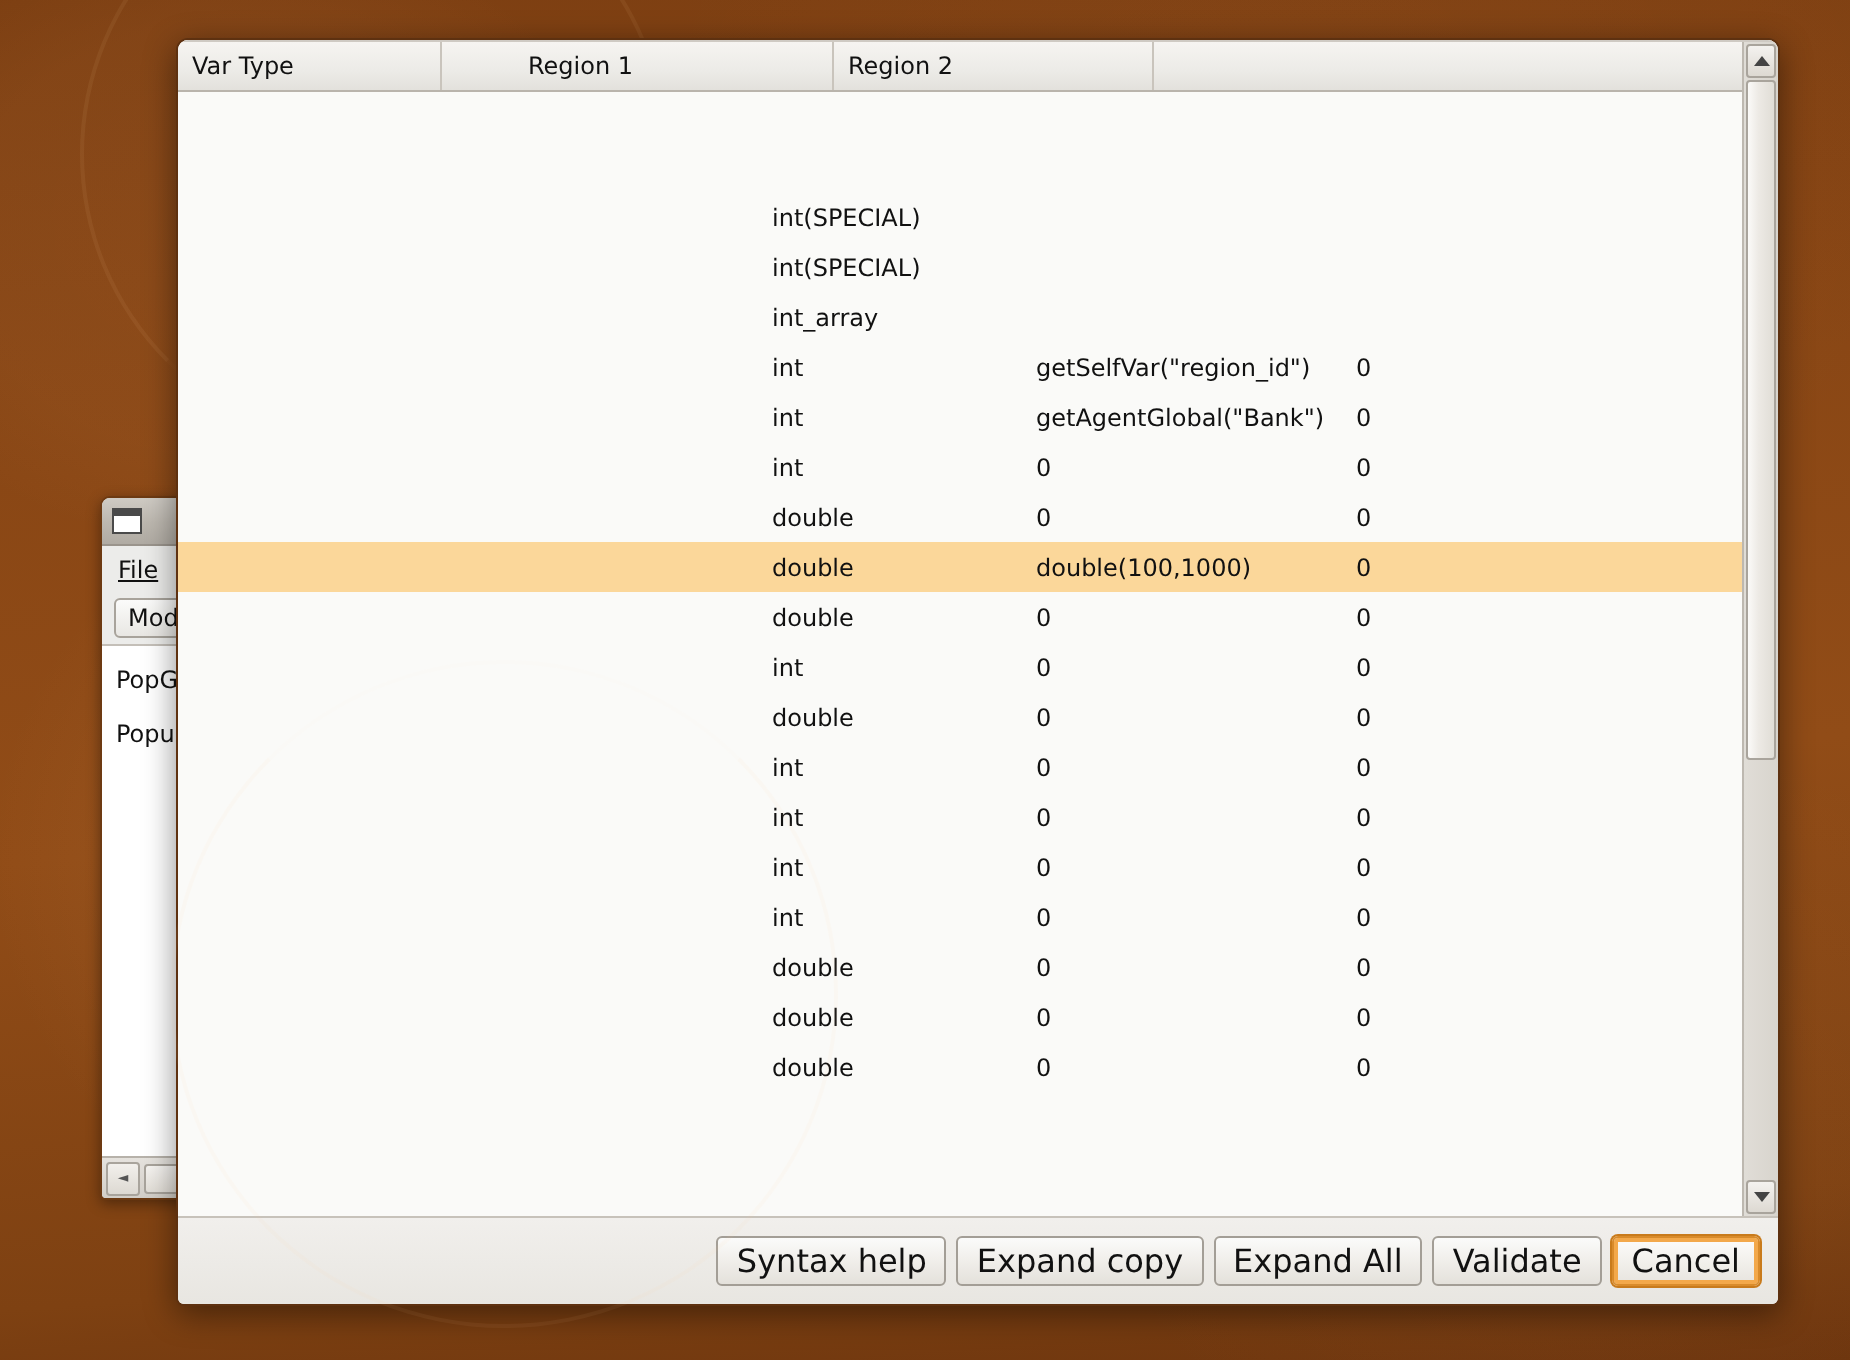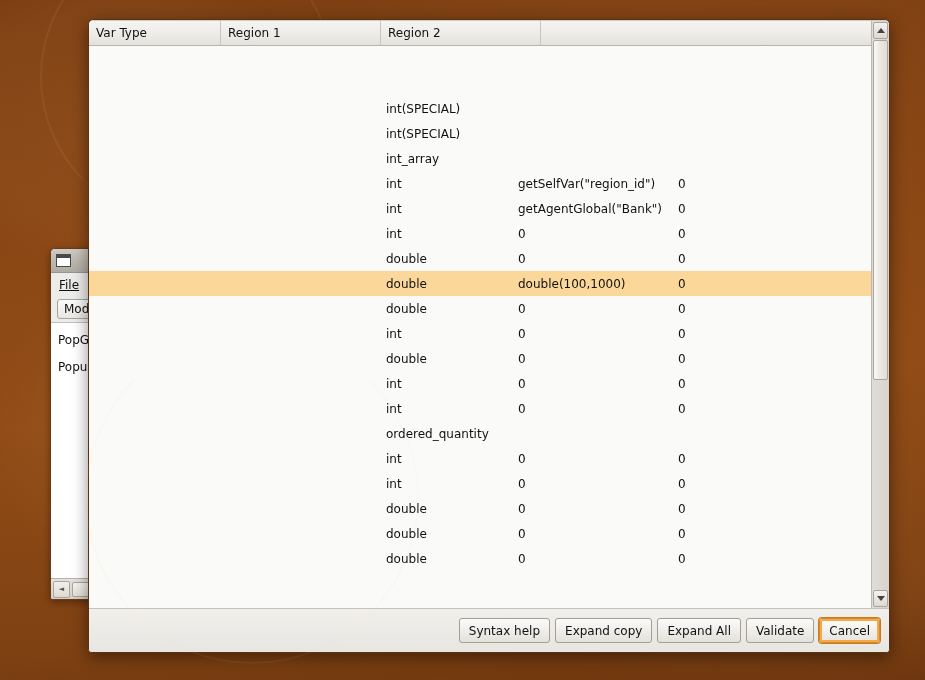--- a/index.html
+++ b/index.html
@@ -231,21 +231,21 @@
   
   #btnbar {
     height:44px; flex:none;
     background: linear-gradient(180deg,#f1efec 0%, #e8e6e1 100%);
     border-top:1px solid #c7c2ba;
     display:flex; align-items:center; justify-content:flex-end;
     padding:0 9px; gap:5px;
   }
   .dbtn {
     height:25px; padding:0 9px;
-    font-size:12px; color:#111;
+    font-size:16px; color:#111;
     font-family:"DejaVu Sans", sans-serif;
     background: linear-gradient(180deg,#fbfbfa 0%, #f0eeea 50%, #e4e1db 100%);
     border:1px solid #a39e96;
     border-radius:3px;
     display:flex; align-items:center;
   }
   .dbtn.focused {
     border-color:#d98b2b;
     box-shadow: 0 0 0 2px #f3a84a inset, 0 0 0 1px #c97b1c;
     background: linear-gradient(180deg,#fdfcfa 0%, #f2f0ec 50%, #e7e4de 100%);
@@ -276,21 +276,21 @@
     </div>
   </div>
 
   <div id="dialog">
 
 
     <div id="tree-wrap">
       <div id="tree-main">
         <div id="tree-header">
             <div class="hcell" style="width: 132px; flex: 0 0 auto;">Var Type</div>
-            <div class="hcell" style="width: 160px; flex: 0 0 auto;">Region 1</div>
+            <div class="hcell" style="width: 160px; flex: 0 0 auto; margin-left: 36px;">Region 1</div>
             <div class="hcell" style="width: 160px; flex: 0 0 auto;">Region 2</div>
           </div>
         <div id="tree-body">
             <div class="trow">
               <div class="c-name" style="width: 290px;">
                 <div class="twisty closed" style="left: 8px;"></div>
                 <span style="position: absolute; top: 50%; transform: translateY(-50%); left: 22px;">Firm</span>
               </div>
               <div class="c-type" style="width: 132px; padding-left: 7px;"></div>
               <div class="c-r1" style="width: 160px; padding-left: 7px;"></div>
@@ -415,30 +415,20 @@
               <div class="c-r2" style="width: 160px; padding-left: 7px;">0</div>
             </div>
             <div class="trow">
               <div class="c-name" style="width: 290px;">
                 <div class="vline"></div>
                 <span style="position: absolute; top: 50%; transform: translateY(-50%); left: 44px;">mall_completely_sold_out</span>
               </div>
               <div class="c-type" style="width: 132px; padding-left: 7px;">int</div>
               <div class="c-r1" style="width: 160px; padding-left: 7px;">0</div>
               <div class="c-r2" style="width: 160px; padding-left: 7px;">0</div>
-            </div>
-            <div class="trow">
-              <div class="c-name" style="width: 290px;">
-                <div class="vline"></div>
-                <div class="twisty closed" style="left: 27px;"></div>
-                <span style="position: absolute; top: 50%; transform: translateY(-50%); left: 44px;">order_quantity[2]</span>
-              </div>
-              <div class="c-type" style="width: 132px; padding-left: 7px;">ordered_quantity</div>
-              <div class="c-r1" style="width: 160px; padding-left: 7px;"></div>
-              <div class="c-r2" style="width: 160px; padding-left: 7px;"></div>
             </div>
             <div class="trow">
               <div class="c-name" style="width: 290px;">
                 <div class="vline"></div>
                 <span style="position: absolute; top: 50%; transform: translateY(-50%); left: 44px;">day_of_week_to_act</span>
               </div>
               <div class="c-type" style="width: 132px; padding-left: 7px;">int</div>
               <div class="c-r1" style="width: 160px; padding-left: 7px;">0</div>
               <div class="c-r2" style="width: 160px; padding-left: 7px;">0</div>
             </div>

